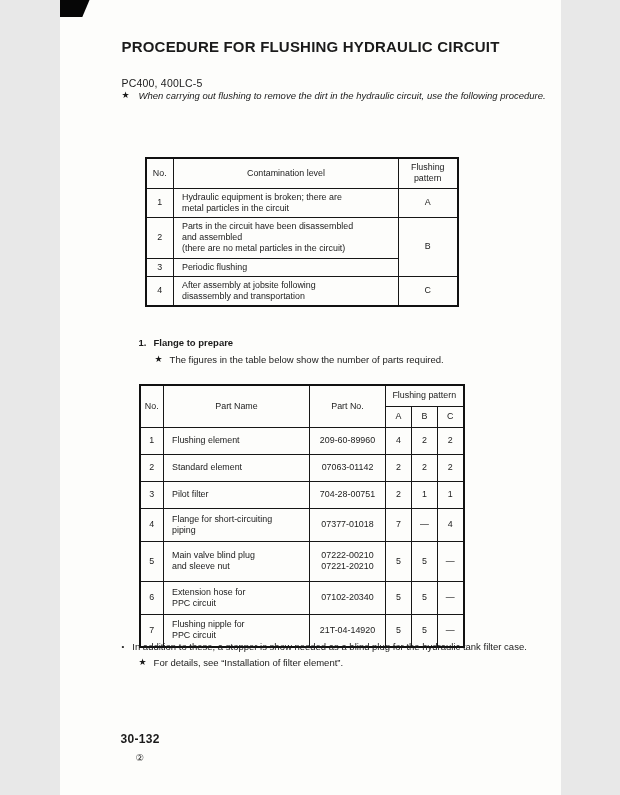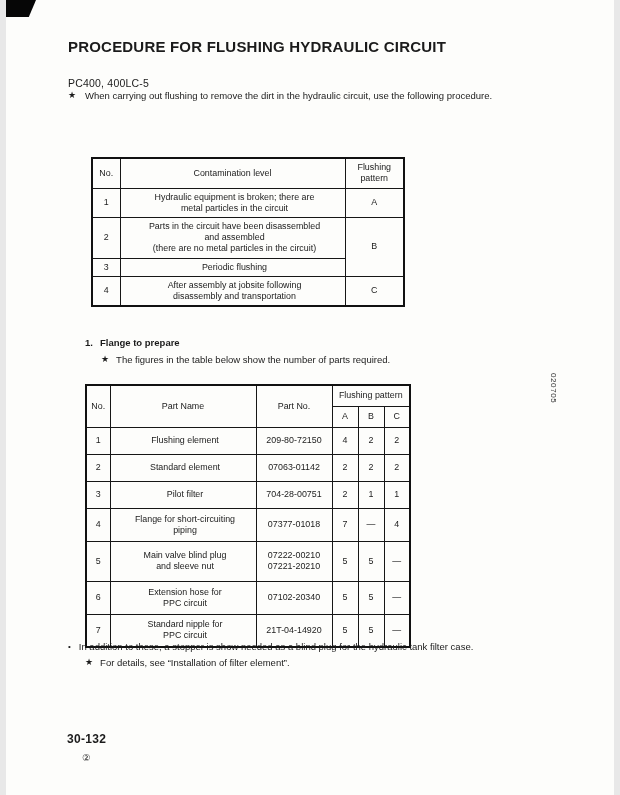--- a/index.html
+++ b/index.html
@@ -1,45 +1,45 @@
 <!DOCTYPE html>
 <html><head>
 <meta charset="utf-8">
 <style>
   * { margin:0; padding:0; box-sizing:border-box; }
   html,body { background:#e8e8e8; }
   body { font-family:"Liberation Sans", sans-serif; }
   .page {
-    position:relative; width:608px; height:795px; margin:0 auto;
+    position:relative; width:501px; height:795px; margin:0 auto;
     background:#fdfdfb; color:#1b1b1b; overflow:hidden;
   }
   .corner-mark {
     position:absolute; left:0; top:0; width:30px; height:17px;
     background:#060606; clip-path:polygon(0 0,100% 0,76% 100%,0 100%);
   }
   .title {
     position:absolute; left:62px; top:38px;
     font-size:15px; font-weight:bold; letter-spacing:.2px; white-space:nowrap;
   }
   .model {
     position:absolute; left:62px; top:77px;
     font-size:10.5px; font-weight:normal; letter-spacing:.2px;
   }
   .intro {
     position:absolute; left:62px; top:88px;
     display:flex; gap:9px; font-size:9.5px; line-height:15px;
   }
   .intro .star { font-size:9px; }
-  .intro .lines div { white-space:nowrap; }
+  .intro .lines div { white-space:nowrap;font-style:italic; }
 
   table { border-collapse:collapse; table-layout:fixed; background:#fdfdfb; }
   th, td { border:1.5px solid #161616; font-size:8.9px; line-height:11px; font-weight:normal; }
   th { text-align:center; vertical-align:middle; }
   .c { text-align:center; vertical-align:middle; }
-  .l { text-align:center; vertical-align:middle; padding:3px 4px 3px 8px; white-space:pre-line; }
+  .l { text-align:left; vertical-align:middle; padding:3px 4px 3px 8px; white-space:pre-line; }
   .pre { white-space:pre-line; }
 
   .t1 { position:absolute; left:85px; top:157px; border:2px solid #111; }
   .t2 { position:absolute; left:79px; top:384px; border:2px solid #111; }
 
   .section-head {
     position:absolute; left:79px; top:337px;
     font-size:9.5px; font-weight:bold; display:flex; gap:7px;
   }
   .section-note {
@@ -155,21 +155,21 @@
       <th colspan="3">Flushing pattern</th>
     </tr>
     <tr style="height:21px">
       <th>A</th>
       <th>B</th>
       <th>C</th>
     </tr>
     <tr style="height:27px">
       <td class="c">1</td>
       <td class="l">Flushing element</td>
-      <td class="c pre">209-80-72150</td>
+      <td class="c pre">209-60-89960</td>
       <td class="c">4</td>
       <td class="c">2</td>
       <td class="c">2</td>
     </tr>
     <tr style="height:27px">
       <td class="c">2</td>
       <td class="l">Standard element</td>
       <td class="c pre">07063-01142</td>
       <td class="c">2</td>
       <td class="c">2</td>
@@ -206,21 +206,21 @@
       <td class="c">6</td>
       <td class="l">Extension hose for
 PPC circuit</td>
       <td class="c pre">07102-20340</td>
       <td class="c">5</td>
       <td class="c">5</td>
       <td class="c">—</td>
     </tr>
     <tr style="height:33px">
       <td class="c">7</td>
-      <td class="l">Standard nipple for
+      <td class="l">Flushing nipple for
 PPC circuit</td>
       <td class="c pre">21T-04-14920</td>
       <td class="c">5</td>
       <td class="c">5</td>
       <td class="c">—</td>
     </tr>
   </tbody>
     </table>
 
   <div class="note1">

